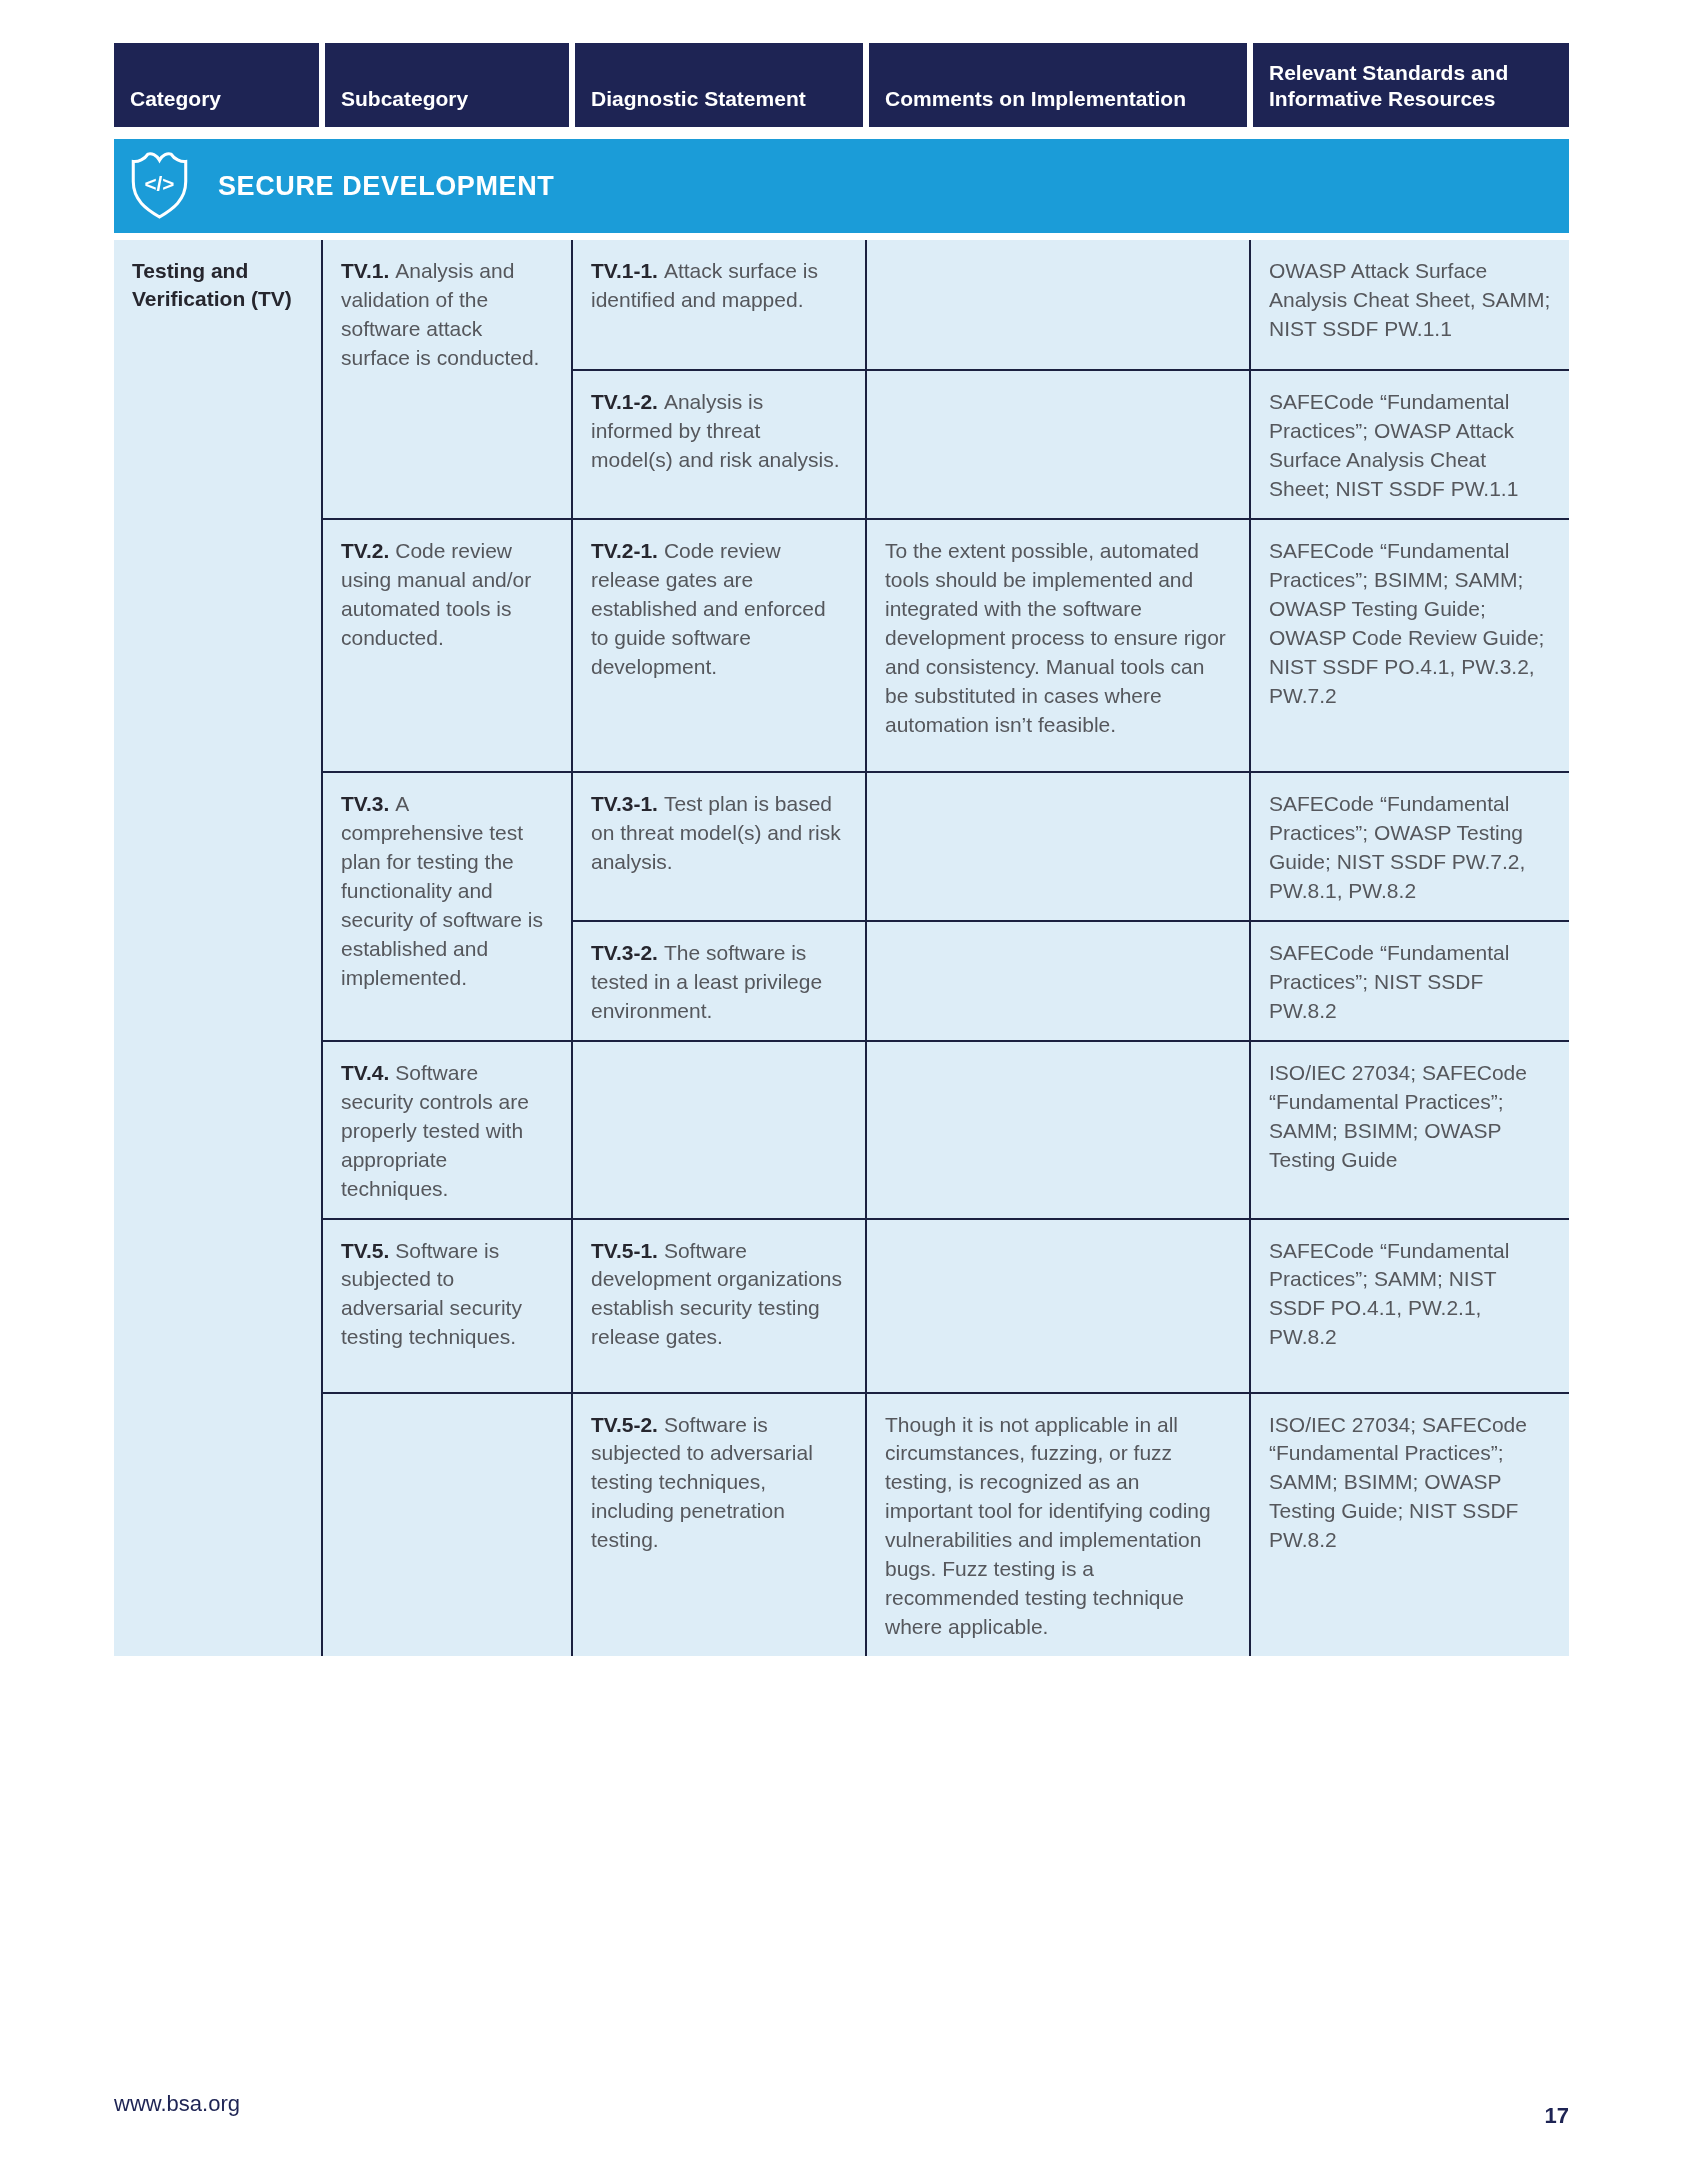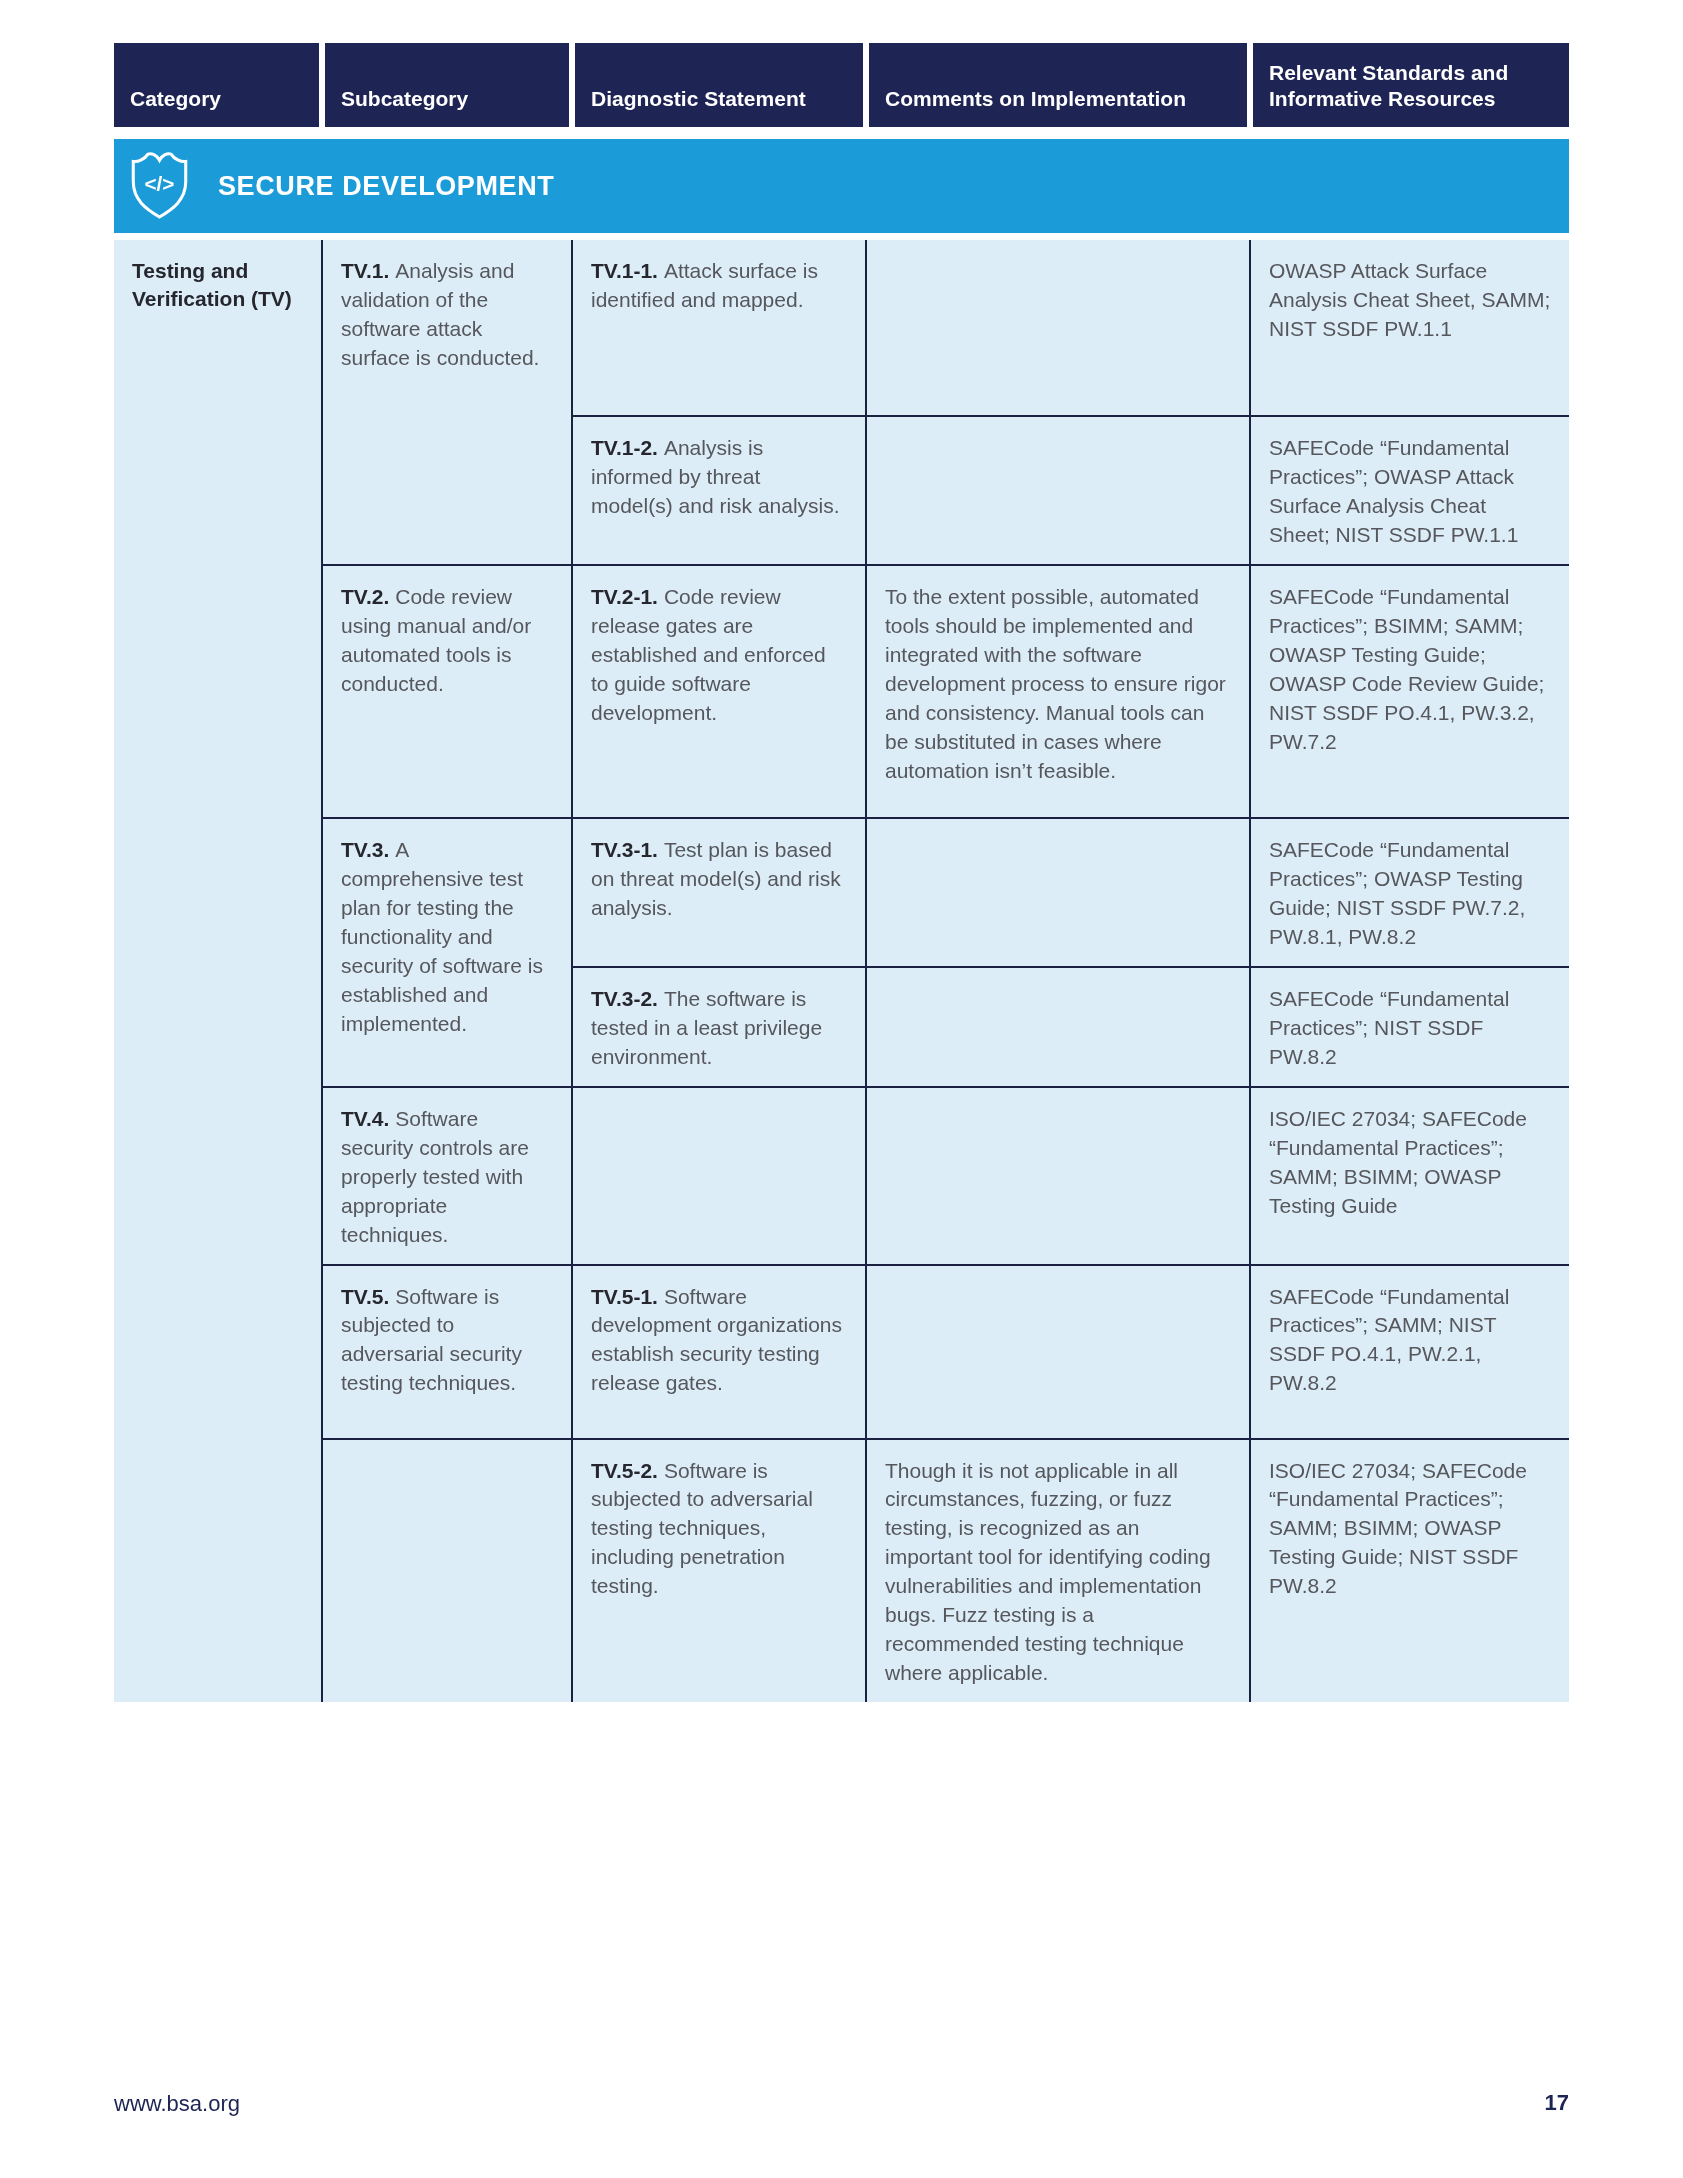--- a/index.html
+++ b/index.html
@@ -54,27 +54,27 @@
     font-size:21px;line-height:1.38;color:var(--body-text);
   }
   .body-table tr:first-child td{border-top:0;}
   .body-table tr:last-child td{border-bottom:0;}
   .body-table td.res{border-right:0;}
   .body-table td.cat{
     border-left:0;border-top:0;border-bottom:0;
     color:var(--bold-text);font-weight:bold;line-height:1.35;
   }
   .run-label{font-weight:bold;color:var(--bold-text);margin-right:6px;}
-  tr.r1{height:176px;} tr.r2{height:146px;} tr.r3{height:253px;}
+  tr.r1{height:130px;} tr.r2{height:146px;} tr.r3{height:253px;}
   tr.r4{height:144px;} tr.r5{height:118px;padding-left:28px;} tr.r6{height:168px;}
   tr.r7{height:174px;} tr.r8{height:249px;}
 
   
   .footer-left{position:absolute;left:114px;bottom:61px;font-size:22px;color:var(--navy);}
-  .footer-right{position:absolute;right:114px;bottom:62px;font-size:22px;font-weight:bold;color:var(--navy);}
+  .footer-right{position:absolute;right:114px;bottom:49px;font-size:22px;font-weight:bold;color:var(--navy);}
 </style>
 </head>
 <body>
 
 <div class="content">
 
 
   <table class="head-table">
     <colgroup>
       <col style="width:208px">

